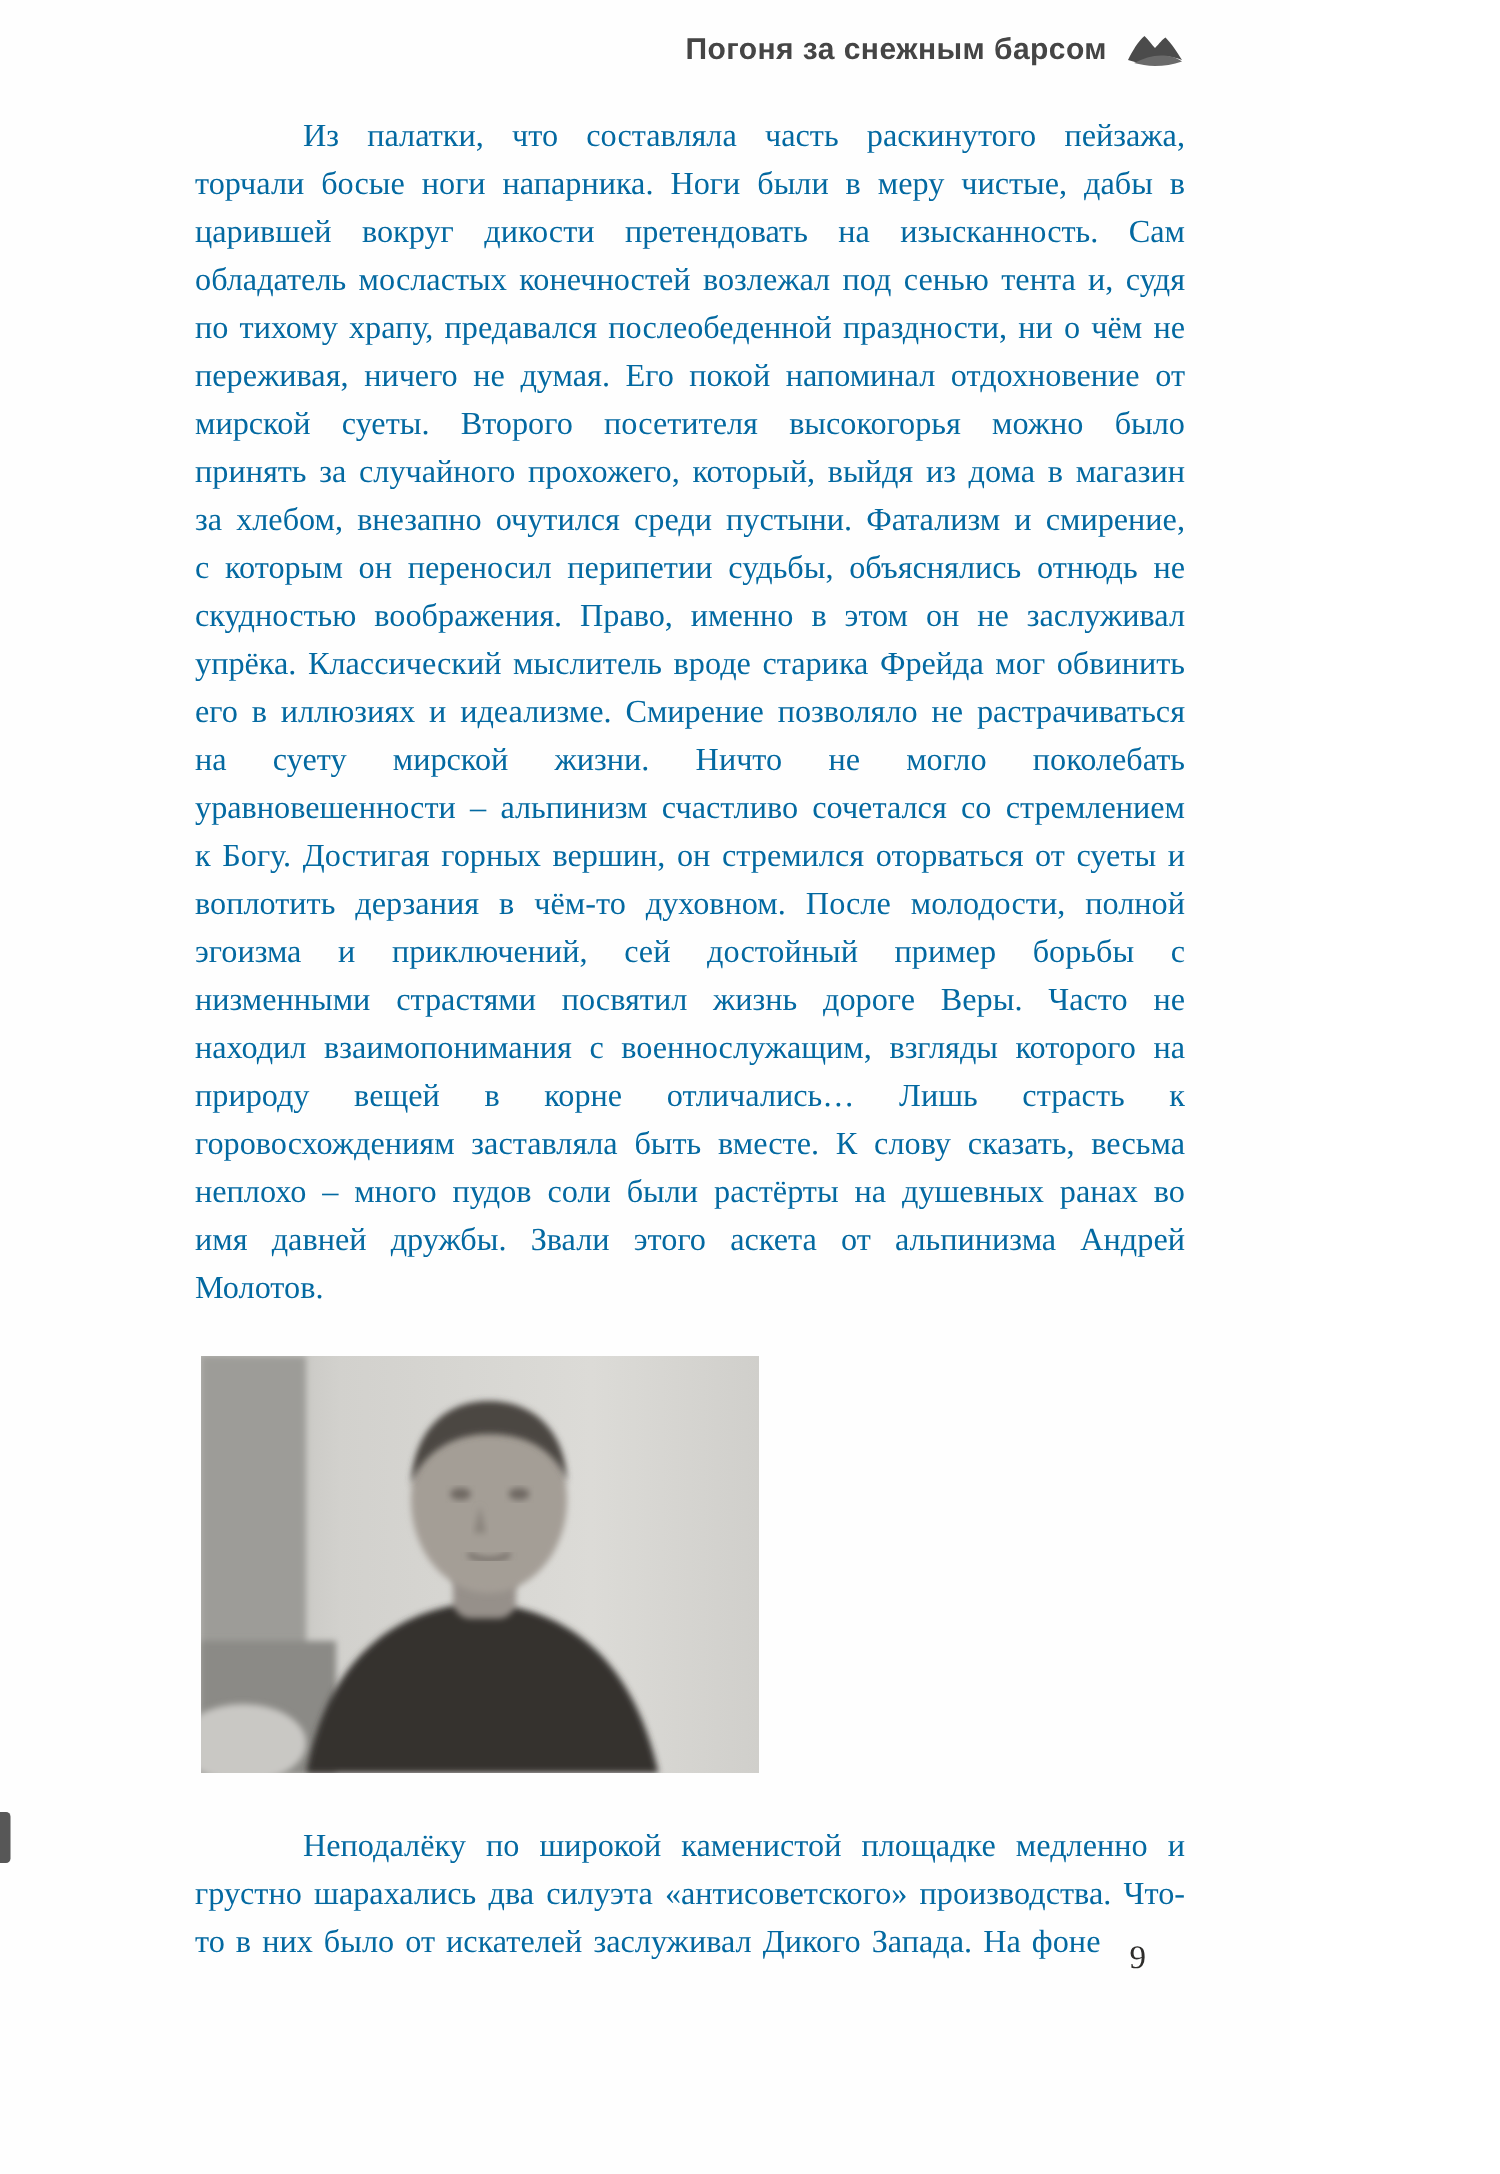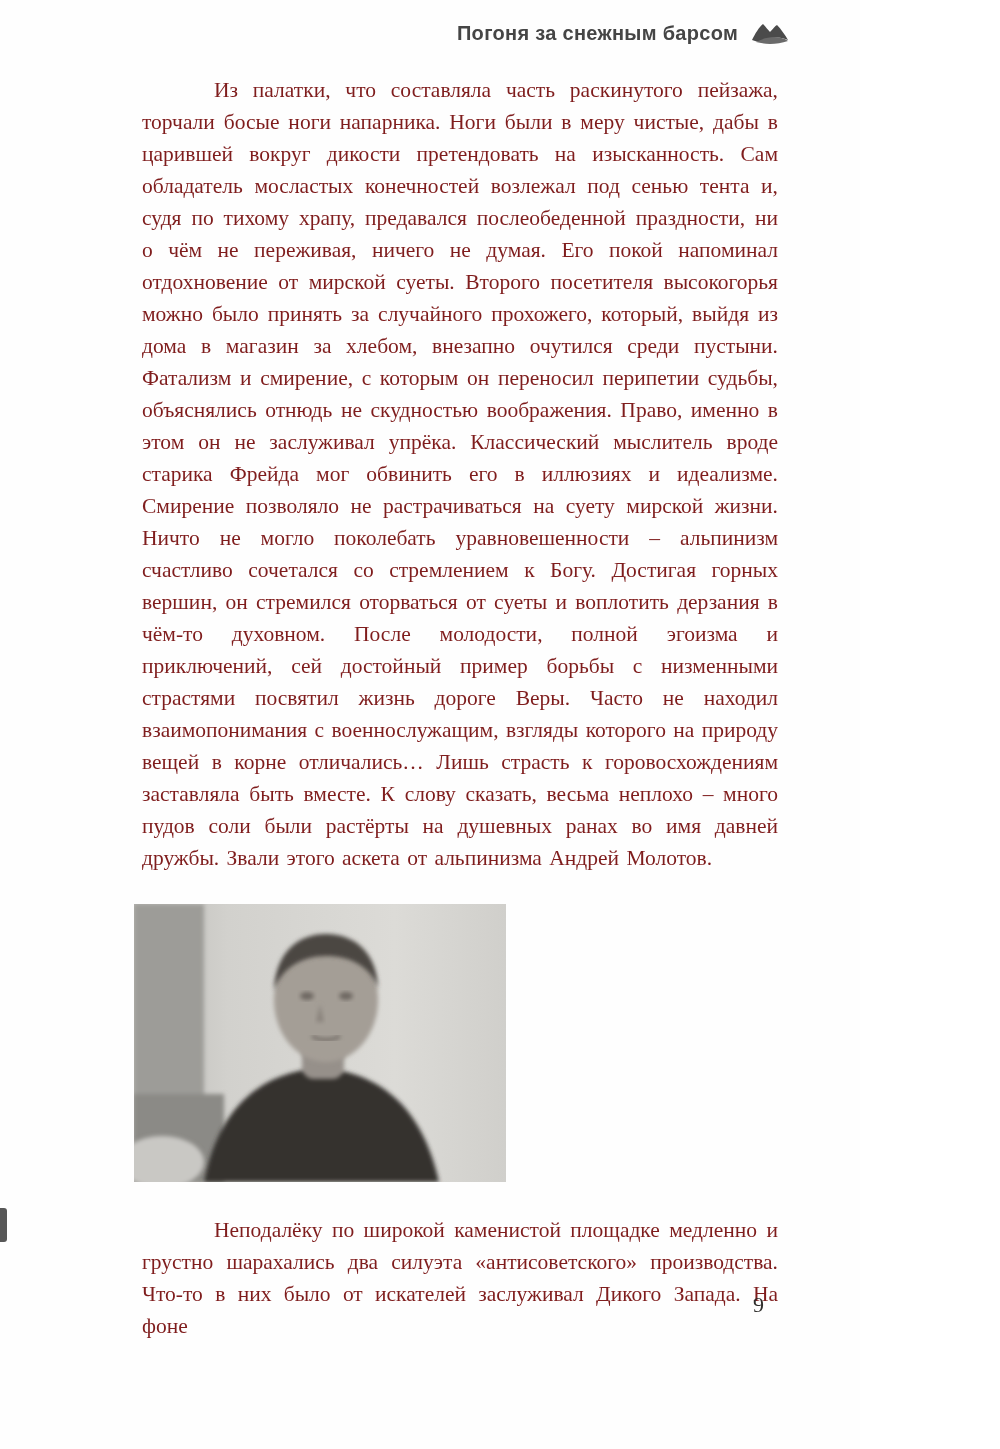--- a/index.html
+++ b/index.html
@@ -34,27 +34,27 @@
     color: #454545;
     letter-spacing: 0.3px;
   }
   .rh-logo {
     display: inline-block;
     width: 40px;
     height: 26px;
   }
   
   .body-text p {
-    margin: 12px;
+    margin: 0;
     font-size: 21.5px;
     line-height: 32px;
     text-align: justify;
     text-indent: 72px;
     word-spacing: 2px;
-    color: #7f1d1d;
+    color: #0369a1;
   }
   
   .photo-figure {
     margin: 30px 0 32px 4px;
     width: 372px;
     height: 278px;
     padding: 0;
     background: #d6d5d1;
     overflow: hidden;
   }

